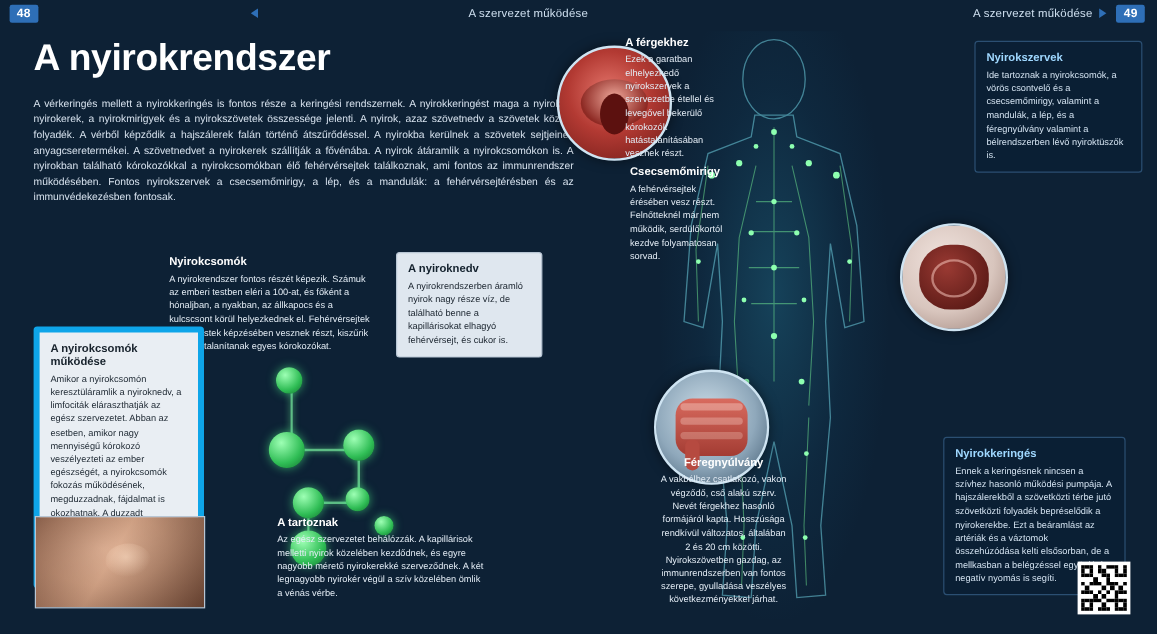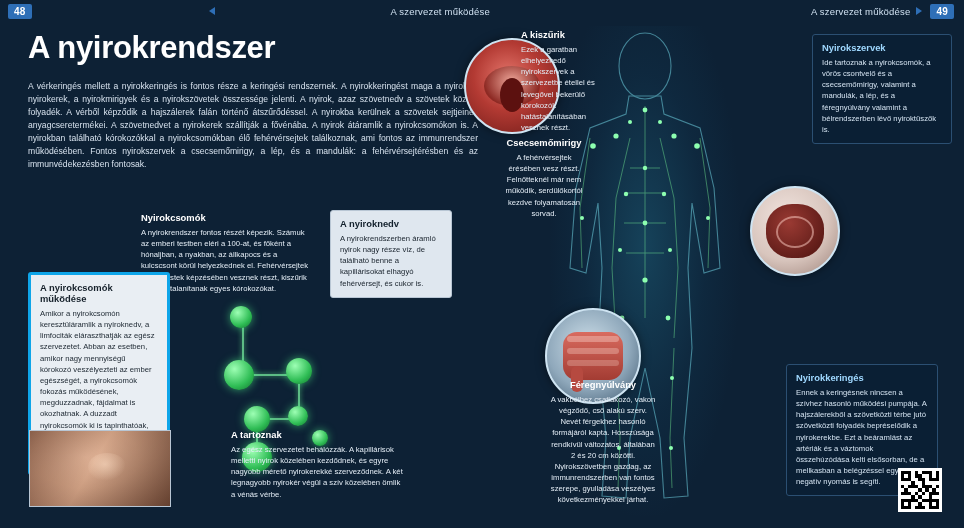--- a/index.html
+++ b/index.html
@@ -38,21 +38,21 @@
 
   
   .box{position:absolute;border-radius:3px;padding:7px 9px 8px 9px;box-sizing:border-box;}
   .box h4{margin:0 0 4px 0;font-size:9.4px;font-weight:bold;}
   .box p{margin:0;font-size:7.7px;line-height:1.45;}
 
   .box-dark{background:rgba(10,32,52,.86);border:1px solid #2b4f72;color:#d3e2f0;}
   .box-dark h4{color:#9fd8ff;}
   .box-light{background:#dfe7ef;border:1px solid #b8c6d4;color:#18222c;}
   .box-light h4{color:#12202c;}
-  .box-pale{background:#e9eef3;border:3px solid #0ea5e9;color:#1b2630;}
+  .box-pale{background:#e9eef3;border:5px solid #0ea5e9;color:#1b2630;}
   .box-pale h4{color:#16212b;}
   .box-transparent{color:#ffffff;}
   .box-transparent h4{color:#ffffff;}
   .box-transparent p{color:#e3ecf5;}
 
   .ta-right{text-align:left;}
   .ta-center{text-align:center;}
 
   
   .figure-wrap{position:absolute;left:430px;top:18px;width:430px;height:500px;}
@@ -199,25 +199,25 @@
     <div class="shade"></div>
     <div class="bump"></div>
   </div>
 
   <div class="box box-transparent ta-right" style="left:222px;top:422px;width:192px;">
     <h4>A tartoznak</h4>
     <p>Az egész szervezetet behálózzák. A kapillárisok melletti nyirok közelében kezdődnek, és egyre nagyobb mérető nyirokerekké szerveződnek. A két legnagyobb nyirokér végül a szív közelében ömlik a vénás vérbe.</p>
   </div>
 
   <div class="box box-transparent" style="left:512px;top:22px;width:96px;">
-    <h4>A kiszűrik</h4>
+    <h4>A férgekhez</h4>
     <p>Ezek a garatban elhelyezkedő nyirokszervek a szervezetbe étellel és levegővel bekerülő kórokozók hatástalanításában vesznek részt.</p>
   </div>
 
-  <div class="box box-transparent" style="left:492px;top:130px;width:104px;text-align:center;">
+  <div class="box box-transparent" style="left:516px;top:130px;width:104px;">
     <h4>Csecsemőmirigy</h4>
     <p>A fehérvérsejtek érésében vesz részt. Felnőtteknél már nem működik, serdülőkortól kezdve folyamatosan sorvad.</p>
   </div>
 
   <div class="box box-transparent ta-center" style="left:540px;top:372px;width:126px;">
     <h4>Féregnyúlvány</h4>
     <p>A vakbélhez csatlakozó, vakon végződő, cső alakú szerv. Nevét férgekhez hasonló formájáról kapta. Hosszúsága rendkívül változatos, általában 2 és 20 cm közötti. Nyirokszövetben gazdag, az immunrendszerben van fontos szerepe, gyulladása veszélyes következményekkel járhat.</p>
   </div>
 
   <div class="box box-dark" style="left:812px;top:34px;width:140px;">

